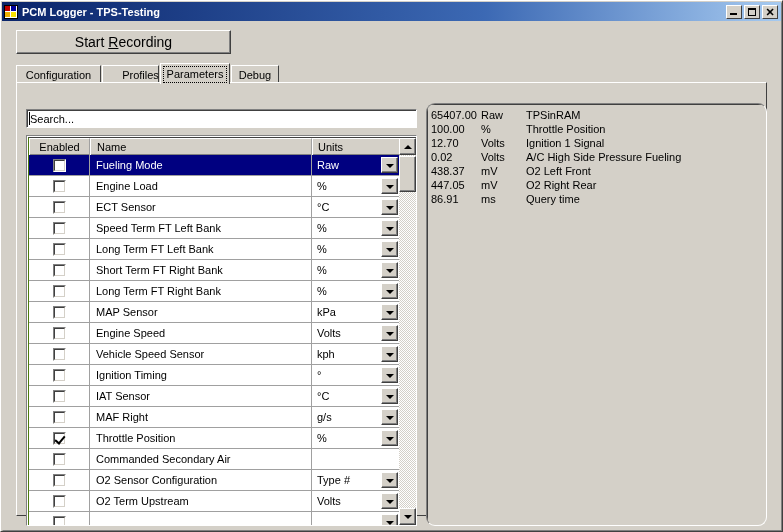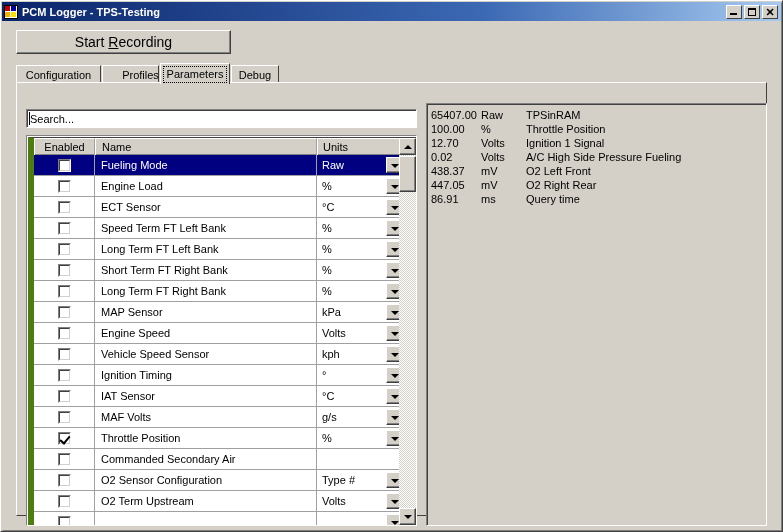--- a/index.html
+++ b/index.html
@@ -134,21 +134,21 @@
   
   .grid-wrap{
     position:absolute;left:24px;top:114px;width:391px;height:391px;
     background:#ffffff;
     border-top:1px solid #808080;border-left:1px solid #808080;
     border-right:1px solid #ffffff;border-bottom:1px solid #ffffff;
     box-sizing:border-box;overflow:hidden;
   }
   .grid-inner{
     position:absolute;left:1px;top:1px;right:0px;bottom:0px;
-    border-top:1px solid #404040;border-left:6px solid #4d7c0f;
+    border-top:1px solid #404040;border-left:1px solid #4d7c0f;
     background:#ffffff;box-sizing:border-box;overflow:hidden;
   }
   .grid-head{
     position:absolute;left:0;top:0;height:17px;width:371px;
     background:#d4d0c8;display:flex;box-sizing:border-box;
     border-bottom:1px solid #808080;
   }
   .hc{
     height:17px;box-sizing:border-box;
     display:flex;align-items:center;
@@ -258,21 +258,21 @@
     border-right:1px solid #808080;border-bottom:1px solid #808080;
     box-sizing:border-box;
   }
 
   
   .readout{
     position:absolute;left:424px;top:82px;width:341px;height:423px;
     background:#d4d0c8;
     border-top:1px solid #808080;border-left:1px solid #808080;
     border-right:1px solid #ffffff;border-bottom:1px solid #ffffff;
-    box-sizing:border-box;overflow:hidden;
+    box-sizing:border-box;overflow:hidden;border-radius:9px;
   }
   .readout .ri{
     position:absolute;left:0;top:0;right:0;bottom:0;
     border-top:1px solid #404040;border-left:1px solid #404040;
     box-sizing:border-box;padding:3px 0 0 3px;
   }
   .ro-row{height:14px;display:flex;align-items:center;font-size:11px;color:#000;white-space:nowrap;}
   .ro-val{width:50px;}
   .ro-unit{width:45px;}
   .ro-name{flex:1;}
@@ -463,21 +463,21 @@
               <div class="cell c-nm">IAT Sensor</div>
               <div class="cell c-un">
                 <span>°C</span>
                 <span class="ddbtn"></span>
               </div>
             </div>
             <div class="row">
               <div class="cell c-en">
                 <span class="chk"></span>
               </div>
-              <div class="cell c-nm">MAF Volts</div>
+              <div class="cell c-nm">MAF Right</div>
               <div class="cell c-un">
                 <span>g/s</span>
                 <span class="ddbtn"></span>
               </div>
             </div>
             <div class="row">
               <div class="cell c-en">
                 <span class="chk on"></span>
               </div>
               <div class="cell c-nm">Throttle Position</div>

